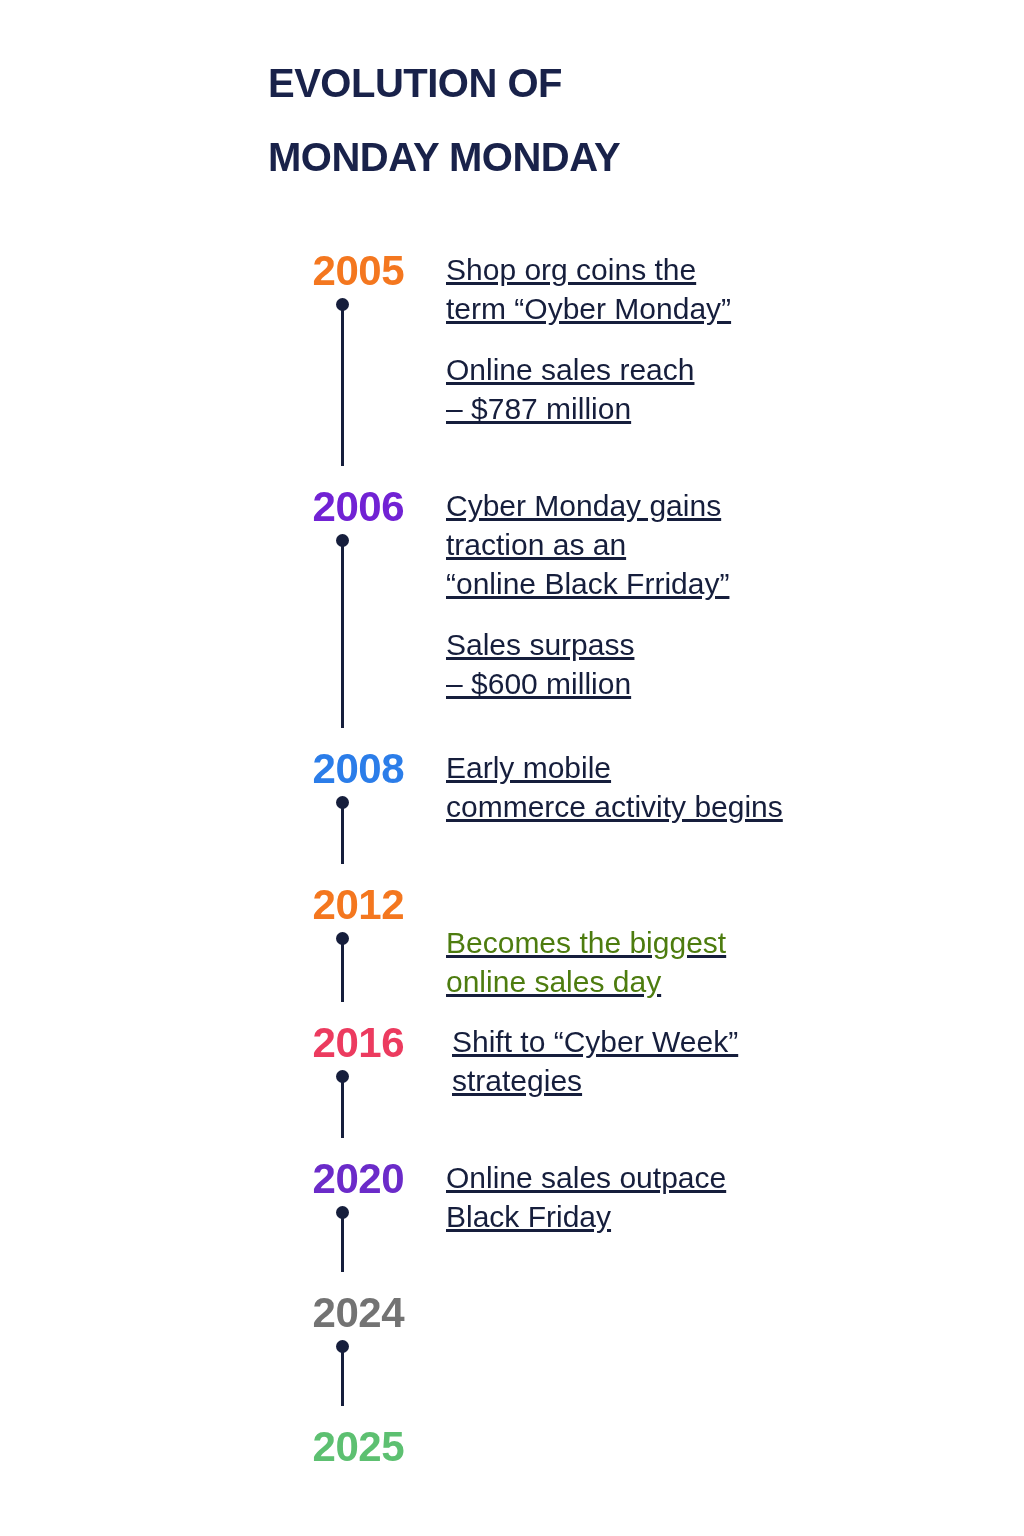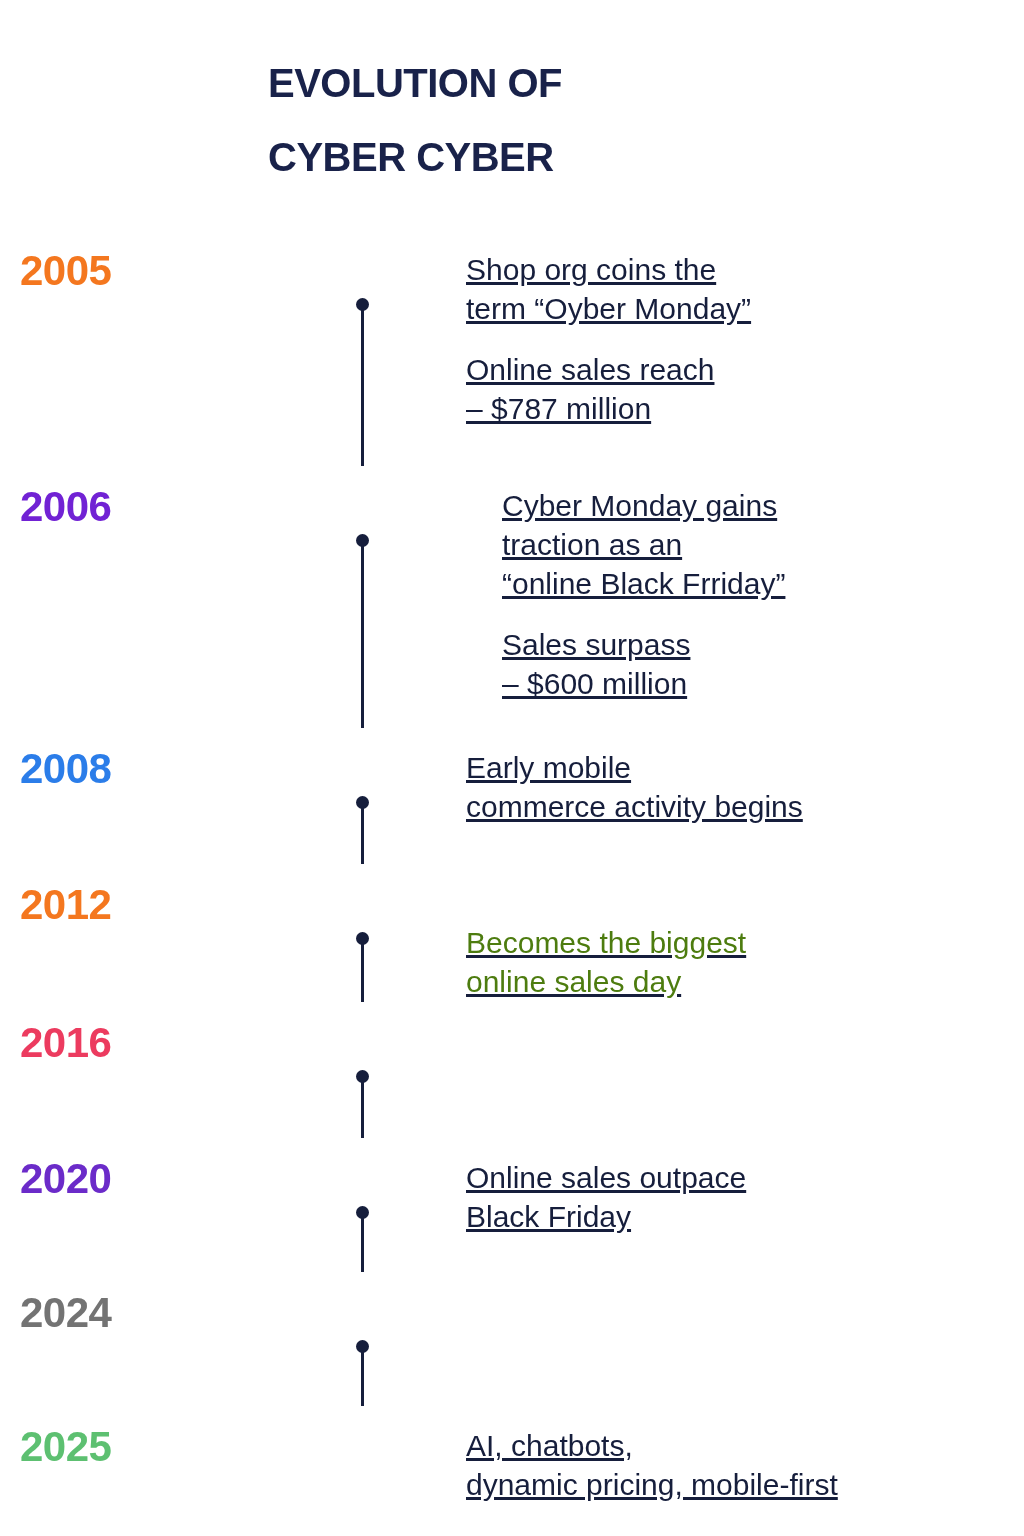--- a/index.html
+++ b/index.html
@@ -53,23 +53,22 @@
   .row {
     position: relative;
     display: flex;
     align-items: flex-start;
   }
 
   .year-col {
     position: relative;
     width: 408px;
     flex: 0 0 408px;
-    text-align: left;
+    text-align: right;
     padding-right: 4px;
-    margin-left: 20px;
   }
 
   .year {
     font-family: "Liberation Sans", "DejaVu Sans", sans-serif;
     font-weight: 700;
     font-size: 42px;
     line-height: 46px;
     letter-spacing: -0.5px;
     display: inline-block;
   }
@@ -110,36 +109,36 @@
     font-weight: 400;
     font-size: 30px;
     line-height: 39px;
     color: #161E3C;
     white-space: pre-line;
   }
   .para + .para { margin-top: 22px; }
 
   
   .row-2005 { height: 236px; }
-  .row-2006 { height: 262px; gap: 36px; }
+  .row-2006 { height: 262px; }
   .row-2008 { height: 136px; }
   .row-2012 { height: 138px; }
   .row-2016 { height: 136px; gap: 6px; }
   .row-2020 { height: 134px; }
   .row-2024 { height: 134px; }
   .row-2025 { height: 120px; }
 </style>
 </head>
 <body style="background: rgb(255, 255, 255);">
 
 <div class="infographic">
 
   <div class="title-block">
     <div class="title-line" style="color: rgb(25, 34, 74);">EVOLUTION OF</div>
-    <div class="title-line" style="color: rgb(25, 34, 74);">CYBER CYBER</div>
+    <div class="title-line" style="color: rgb(25, 34, 74);">MONDAY MONDAY</div>
   </div>
 
   <div class="timeline">
 
     <div class="row row-2005">
       <div class="year-col">
         <span class="year" style="color: rgb(244, 119, 31);">2005</span>
         <div class="connector">
           <div class="dot" style="background: rgb(22, 30, 60);"></div>
           <div class="stem" style="height: 162px; background: rgb(22, 30, 60);"></div>
@@ -199,20 +198,24 @@
     </div>
 
     <div class="row row-2016">
       <div class="year-col">
         <span class="year" style="color: rgb(236, 59, 95);">2016</span>
         <div class="connector">
           <div class="dot" style="background: rgb(22, 30, 60);"></div>
           <div class="stem" style="height: 62px; background: rgb(22, 30, 60);"></div>
         </div>
       </div>
+      <div class="text-col">
+        <div class="para" style="color: rgb(22, 30, 60);">Shift to “Cyber Week”
+strategies</div>
+      </div>
     </div>
 
     <div class="row row-2020">
       <div class="year-col">
         <span class="year" style="color: rgb(107, 43, 201);">2020</span>
         <div class="connector">
           <div class="dot" style="background: rgb(22, 30, 60);"></div>
           <div class="stem" style="height: 60px; background: rgb(22, 30, 60);"></div>
         </div>
       </div>
@@ -229,20 +232,16 @@
           <div class="dot" style="background: rgb(22, 30, 60);"></div>
           <div class="stem" style="height: 60px; background: rgb(22, 30, 60);"></div>
         </div>
       </div>
     </div>
 
     <div class="row row-2025">
       <div class="year-col">
         <span class="year" style="color: rgb(93, 192, 113);">2025</span>
       </div>
-      <div class="text-col">
-        <div class="para" style="color: rgb(22, 30, 60);">AI, chatbots,
-dynamic pricing, mobile-first</div>
-      </div>
     </div>
 
   </div>
 </div>
 
 </body></html>

